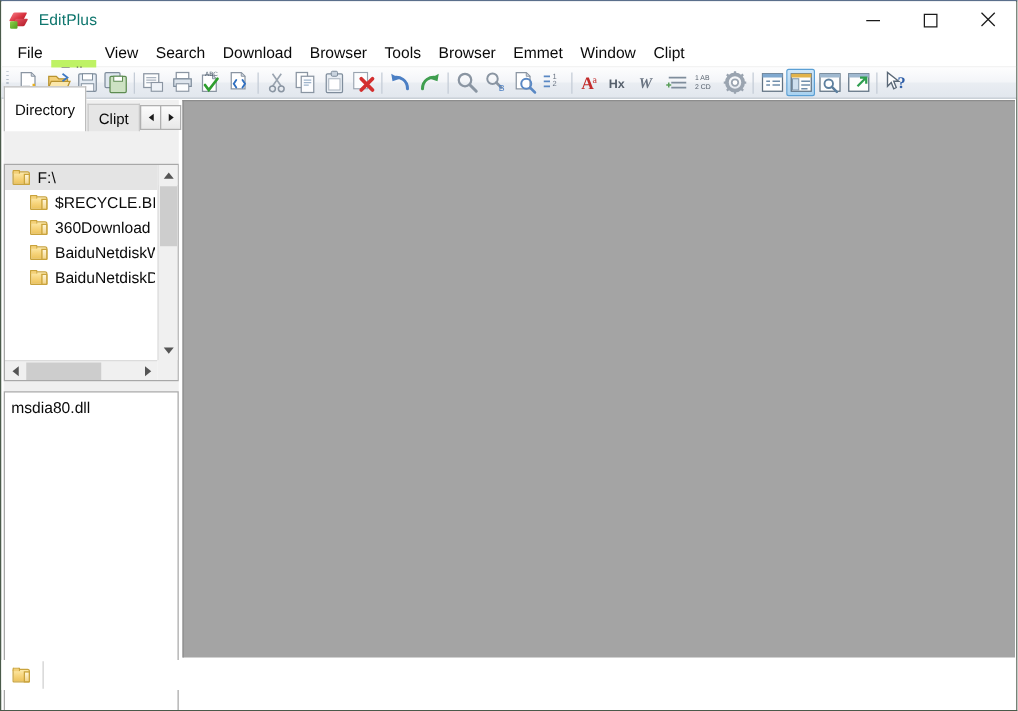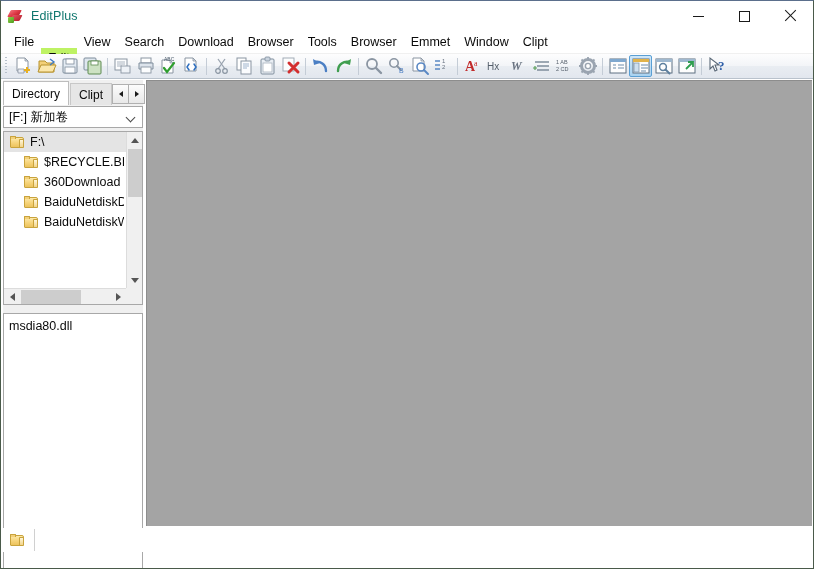--- a/index.html
+++ b/index.html
@@ -144,21 +144,21 @@
     display: flex; align-items: center;
     font-size: 12px; color: #0a0a0a;
     background: #e6e6e6;
     border: 1px solid #c8c8c8;
     border-bottom: none;
     margin-right: 1px;
     white-space: nowrap;
   }
   .dock-tab.selected {
     background: #ffffff;
-    height: 24px;
+    height: 36px;
     border-color: #bdbdbd;
   }
   .tab-scrollers { display:flex; margin-left:auto; margin-bottom:1px; }
   .tab-scroll {
     width: 17px; height: 20px;
     background: linear-gradient(180deg,#fcfcfc,#e8e8e8);
     border: 1px solid #b0b0b0;
     display:flex; align-items:center; justify-content:center;
     margin-left: -1px;
   }
@@ -525,21 +525,21 @@
       <div class="tb-sep"></div>
       <div class="tb-btn">
         <span style="display: block; width: 20px; height: 20px;">
           <svg width="20" height="20" viewBox="0 0 20 20" class="tb-ico">
             <text x="2" y="15" font-size="14" fill="#c22b2b" font-family="Liberation Serif" font-weight="bold">A</text>
             <text x="11" y="10" font-size="8" fill="#c22b2b" font-family="Liberation Serif">a</text>
           </svg>
         </span>
       </div>
       <div class="tb-btn">
-        <span style="display: block; width: 20px; height: 20px;">
+        <span style="display: block; width: 20px; height: 20px; font-weight: bold;">
           <svg width="20" height="20" viewBox="0 0 20 20" class="tb-ico">
             <text x="1" y="14" font-size="10" fill="#555f6b" font-family="Liberation Sans">Hx</text>
           </svg>
         </span>
       </div>
       <div class="tb-btn">
         <span style="display: block; width: 20px; height: 20px;">
           <svg width="20" height="20" viewBox="0 0 20 20" class="tb-ico">
             <text x="2" y="14" font-size="12" fill="#6a7482" font-family="Liberation Serif" font-style="italic" font-weight="bold">W</text>
           </svg>
@@ -628,24 +628,20 @@
         <div class="tab-scrollers">
         <div class="tab-scroll">
           <span class="tri tri-l"></span>
         </div>
         <div class="tab-scroll">
           <span class="tri tri-r"></span>
         </div>
       </div>
     </div>
 
-    <div class="drive-combo">
-      <span>[F:] 新加卷</span>
-      <span class="combo-arrow"></span>
-    </div>
 
     <div class="tree-wrap">
       <div class="tree-inner" id="tree-inner">
           <div class="tree-row selected" style="padding-left: 6px;">
             <span class="folder-ico">
               <span class="back"></span>
               <span class="tabtop"></span>
               <span class="front"></span>
             </span>
             <span class="lbl">F:\</span>
@@ -665,29 +661,29 @@
               <span class="front"></span>
             </span>
             <span class="lbl">360Download</span>
           </div>
           <div class="tree-row" style="padding-left: 20px;">
             <span class="folder-ico">
               <span class="back"></span>
               <span class="tabtop"></span>
               <span class="front"></span>
             </span>
-            <span class="lbl">BaiduNetdiskD</span>
+            <span class="lbl">BaiduNetdiskW</span>
           </div>
           <div class="tree-row" style="padding-left: 20px;">
             <span class="folder-ico">
               <span class="back"></span>
               <span class="tabtop"></span>
               <span class="front"></span>
             </span>
-            <span class="lbl">BaiduNetdiskW</span>
+            <span class="lbl">BaiduNetdiskD</span>
           </div>
         </div>
 
       <div class="vsb">
         <div class="arrow">
           <span class="chev chev-u"></span>
         </div>
         <div class="thumb"></div>
         <div class="arrow bot">
           <span class="chev chev-d"></span>

